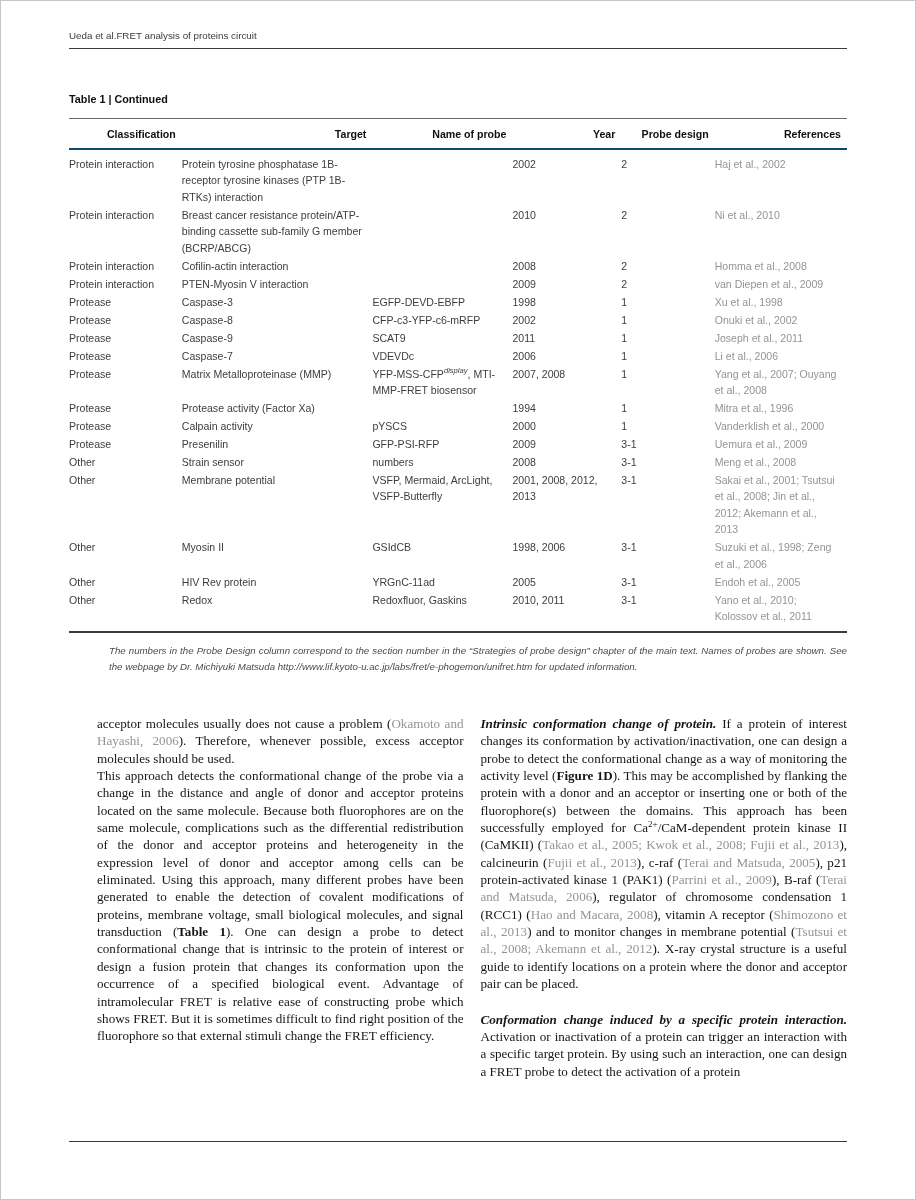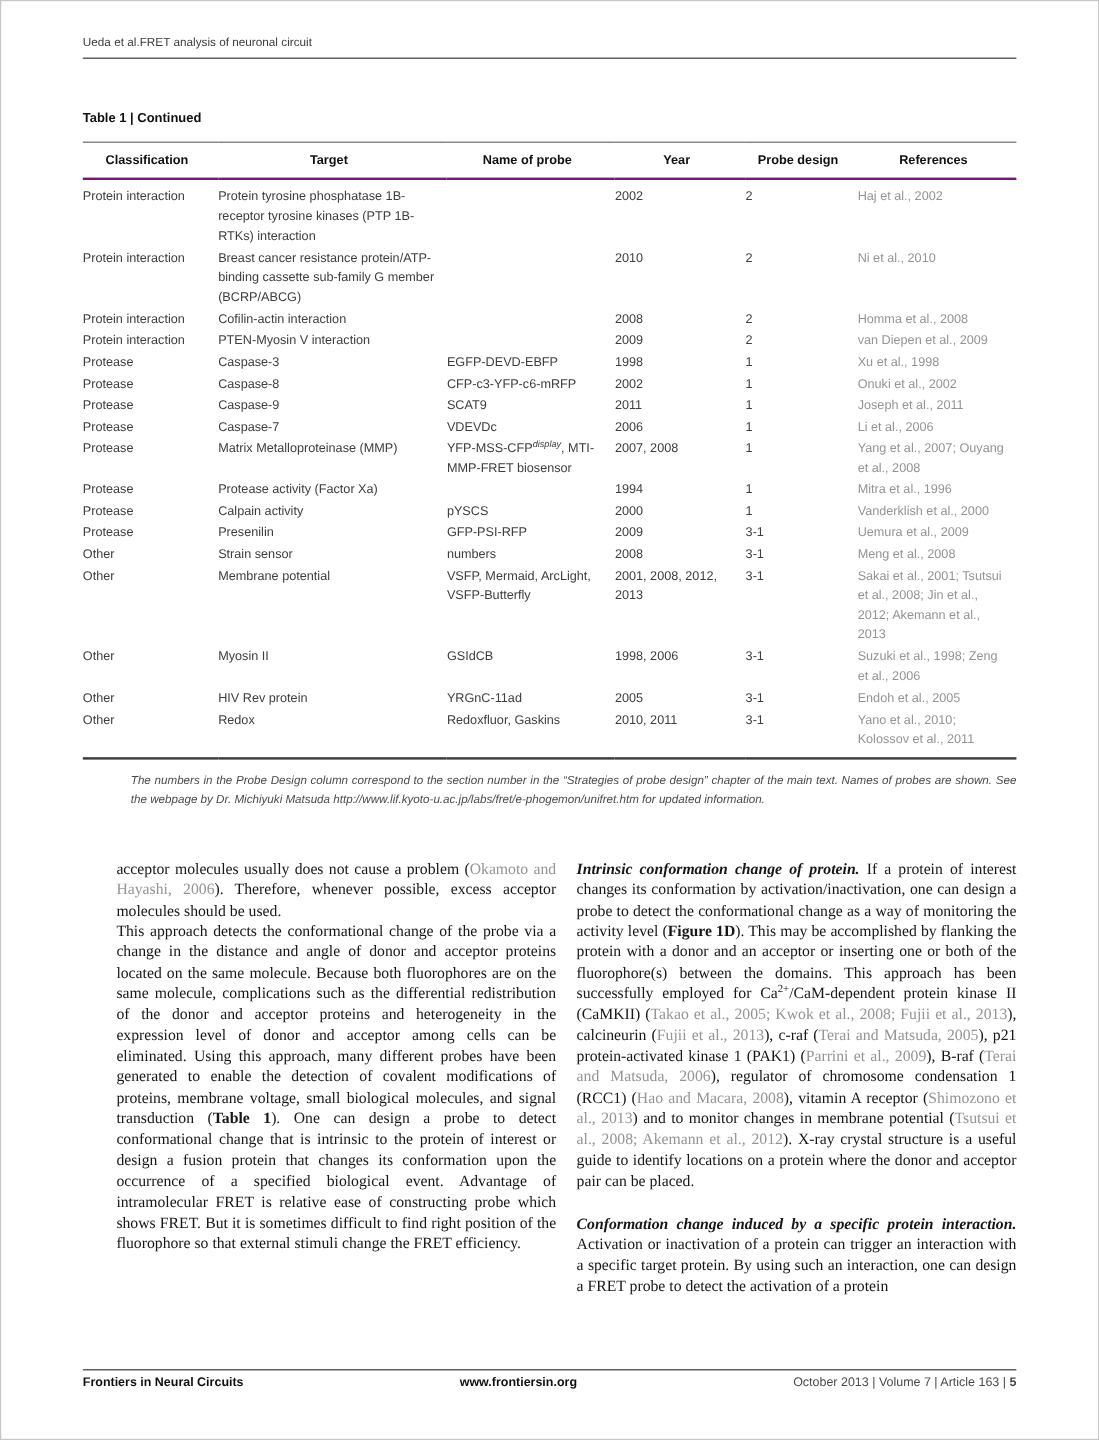--- a/index.html
+++ b/index.html
@@ -17,22 +17,22 @@
   .head-rule { position:absolute; top:47px; left:68px; right:68px; height:1px; background:#3a3a3a; }
 
   
   .table-block { position:absolute; top:92px; left:68px; right:68px; }
   .table-title { font-size:10.8px; font-weight:bold; color:#101010; margin:0 0 13px 0; }
   table.probes {
     width:100%; border-collapse:collapse; table-layout:fixed;
     border-top:1px solid #6a6a6a; border-bottom:2px solid #3a3a3a;
   }
   table.probes thead th {
-    text-align:center; font-size:10.6px; font-weight:bold; color:#101010;
-    padding:9px 6px 8px 0; border-bottom:2px solid #701a75;
+    text-align:right; font-size:10.6px; font-weight:bold; color:#101010;
+    padding:9px 6px 8px 0; border-bottom:2px solid #0c4a6e;
   }
   table.probes tbody td {
     font-size:10.55px; color:#3d3d3d; line-height:16.4px;
     vertical-align:top; padding:0.8px 8px 0.8px 0;
     overflow-wrap:break-word;
   }
   table.probes tbody tr:first-child td { padding-top:6px; }
   table.probes tbody tr:last-child td { padding-bottom:7px; }
   table.probes td.ref, .cite { color:var(--cite,#949494); }
   .supi { font-style:italic; font-size:7.6px; vertical-align:super; line-height:0;text-align:right; }
@@ -70,21 +70,21 @@
   .footer .f-left, .footer .f-center { font-weight:bold; color:#101010; }
   .footer .f-right { color:#4a4a4a; }
 </style>
 </head>
 <body>
 
 <div class="page">
 
   <div class="running-head">
     <span>Ueda et al.</span>
-    <span>FRET analysis of neuronal circuit</span>
+    <span>FRET analysis of proteins circuit</span>
   </div>
   <div class="head-rule"></div>
 
   <div class="table-block">
     <p class="table-title">Table 1 | Continued</p>
     <table class="probes">
       <colgroup>
         <col style="width:14.5%">
           <col style="width:24.5%">
           <col style="width:18.0%">
@@ -249,19 +249,14 @@
         <p><span>acceptor molecules usually does not cause a problem (</span><span class="cite">Okamoto and Hayashi, 2006</span><span>). Therefore, whenever possible, excess acceptor molecules should be used.</span></p>
         <p><span>This approach detects the conformational change of the probe via a change in the distance and angle of donor and acceptor proteins located on the same molecule. Because both fluorophores are on the same molecule, complications such as the differential redistribution of the donor and acceptor proteins and heterogeneity in the expression level of donor and acceptor among cells can be eliminated. Using this approach, many different probes have been generated to enable the detection of covalent modifications of proteins, membrane voltage, small biological molecules, and signal transduction (</span><span class="b">Table 1</span><span>). One can design a probe to detect conformational change that is intrinsic to the protein of interest or design a fusion protein that changes its conformation upon the occurrence of a specified biological event. Advantage of intramolecular FRET is relative ease of constructing probe which shows FRET. But it is sometimes difficult to find right position of the fluorophore so that external stimuli change the FRET efficiency.</span></p>
       </div>
     <div class="col">
         <p><span class="bi">Intrinsic conformation change of protein.</span><span> If a protein of interest changes its conformation by activation/inactivation, one can design a probe to detect the conformational change as a way of monitoring the activity level (</span><span class="b">Figure 1D</span><span>). This may be accomplished by flanking the protein with a donor and an acceptor or inserting one or both of the fluorophore(s) between the domains. This approach has been successfully employed for Ca</span><span class="sup">2+</span><span>/CaM-dependent protein kinase II (CaMKII) (</span><span class="cite">Takao et al., 2005; Kwok et al., 2008; Fujii et al., 2013</span><span>), calcineurin (</span><span class="cite">Fujii et al., 2013</span><span>), c-raf (</span><span class="cite">Terai and Matsuda, 2005</span><span>), p21 protein-activated kinase 1 (PAK1) (</span><span class="cite">Parrini et al., 2009</span><span>), B-raf (</span><span class="cite">Terai and Matsuda, 2006</span><span>), regulator of chromosome condensation 1 (RCC1) (</span><span class="cite">Hao and Macara, 2008</span><span>), vitamin A receptor (</span><span class="cite">Shimozono et al., 2013</span><span>) and to monitor changes in membrane potential (</span><span class="cite">Tsutsui et al., 2008; Akemann et al., 2012</span><span>). X-ray crystal structure is a useful guide to identify locations on a protein where the donor and acceptor pair can be placed.</span></p>
         <p class="gap"><span class="bi">Conformation change induced by a specific protein interaction.</span><span> Activation or inactivation of a protein can trigger an interaction with a specific target protein. By using such an interaction, one can design a FRET probe to detect the activation of a protein</span></p>
       </div>
   </div>
 
   <div class="foot-rule"></div>
-  <div class="footer">
-    <span class="f-left">Frontiers in Neural Circuits</span>
-    <span class="f-center">www.frontiersin.org</span>
-    <span class="f-right"><span>October 2013 | Volume 7 | Article 163 | </span><span class="b">5</span></span>
-  </div>
 
 </div>
 
 </body></html>

